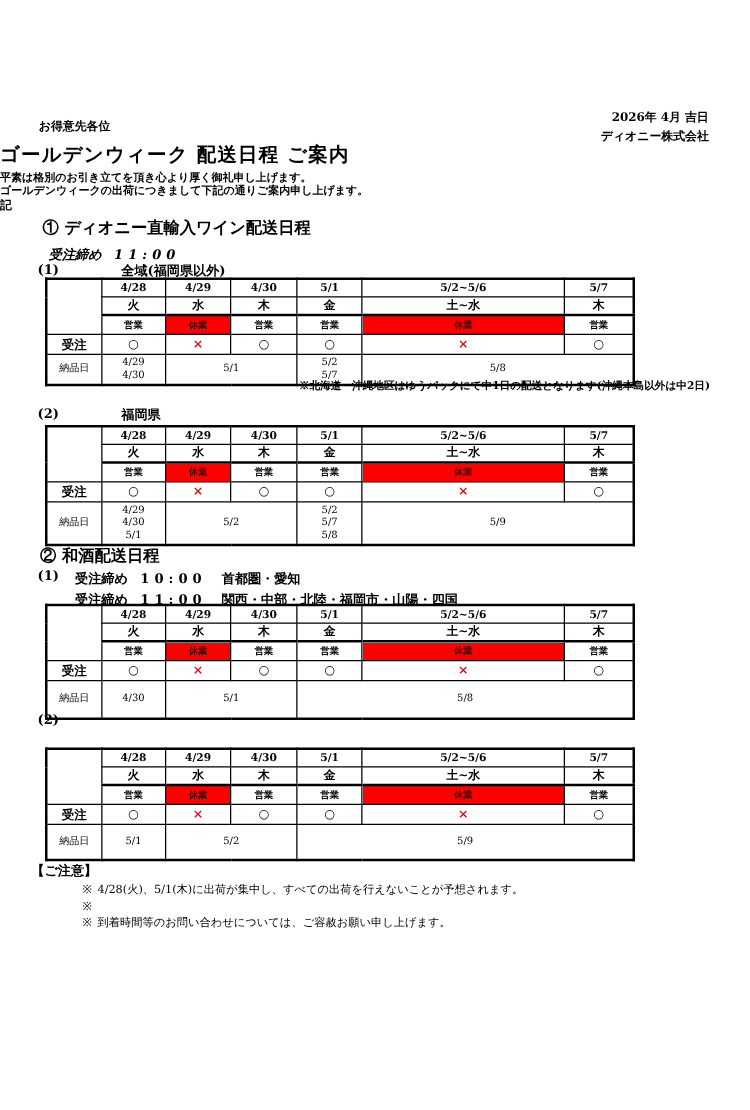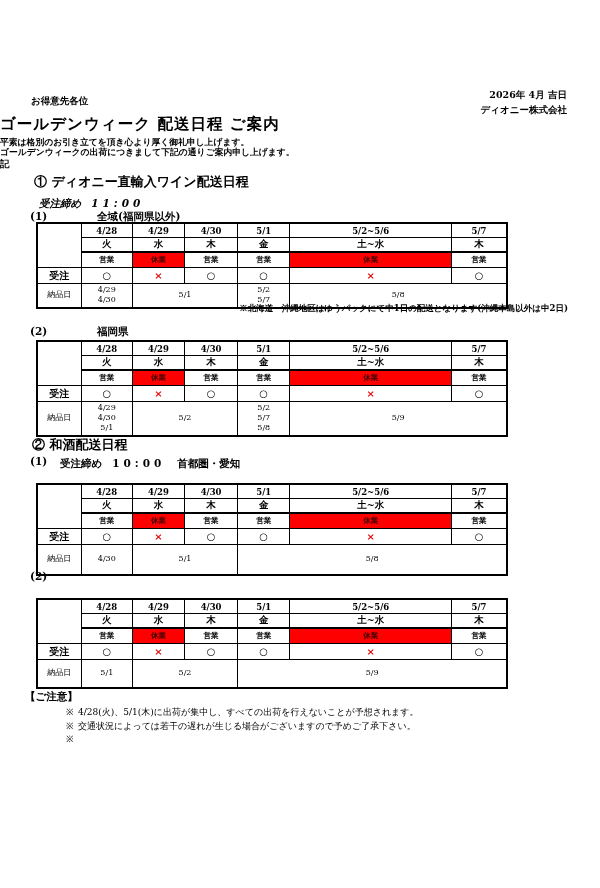--- a/index.html
+++ b/index.html
@@ -208,20 +208,23 @@
   </tbody>
     </table>
 
   <div class="abs sec-heading s2-heading b">② 和酒配送日程</div>
 
   <div class="abs sub-num s2s1">(1)</div>
   <div class="abs dl-block s2s1">
     <div class="deadline-line">
       <span>受注締め</span><span class="dl-time">10:00</span><span class="dl-region">首都圏・愛知</span>
     </div>
+    <div class="deadline-line">
+      <span>受注締め</span><span class="dl-time">11:00</span><span class="dl-region">関西・中部・北陸・福岡市・山陽・四国</span>
+    </div>
   </div>
 
   <table class="sched t3">
     <colgroup>
         <col style="width:9.4%">
         <col style="width:10.9%">
         <col style="width:11.1%">
         <col style="width:11.3%">
         <col style="width:11.1%">
         <col style="width:34.4%">
@@ -328,20 +331,20 @@
     </table>
 
   <div class="abs notes-heading b">【ご注意】</div>
   <div class="abs notes-list">
     <div class="note-line">
       <span class="note-marker">※</span>
       <span>4/28(火)、5/1(木)に出荷が集中し、すべての出荷を行えないことが予想されます。</span>
     </div>
     <div class="note-line">
       <span class="note-marker">※</span>
-      <span>交通状況によっては若干の遅れが生じる場合がございますので予めご了承下さい。</span>
     </div>
     <div class="note-line">
       <span class="note-marker">※</span>
+      <span>到着時間等のお問い合わせについては、ご容赦お願い申し上げます。</span>
     </div>
   </div>
 
 </div>
 
 </body></html>

